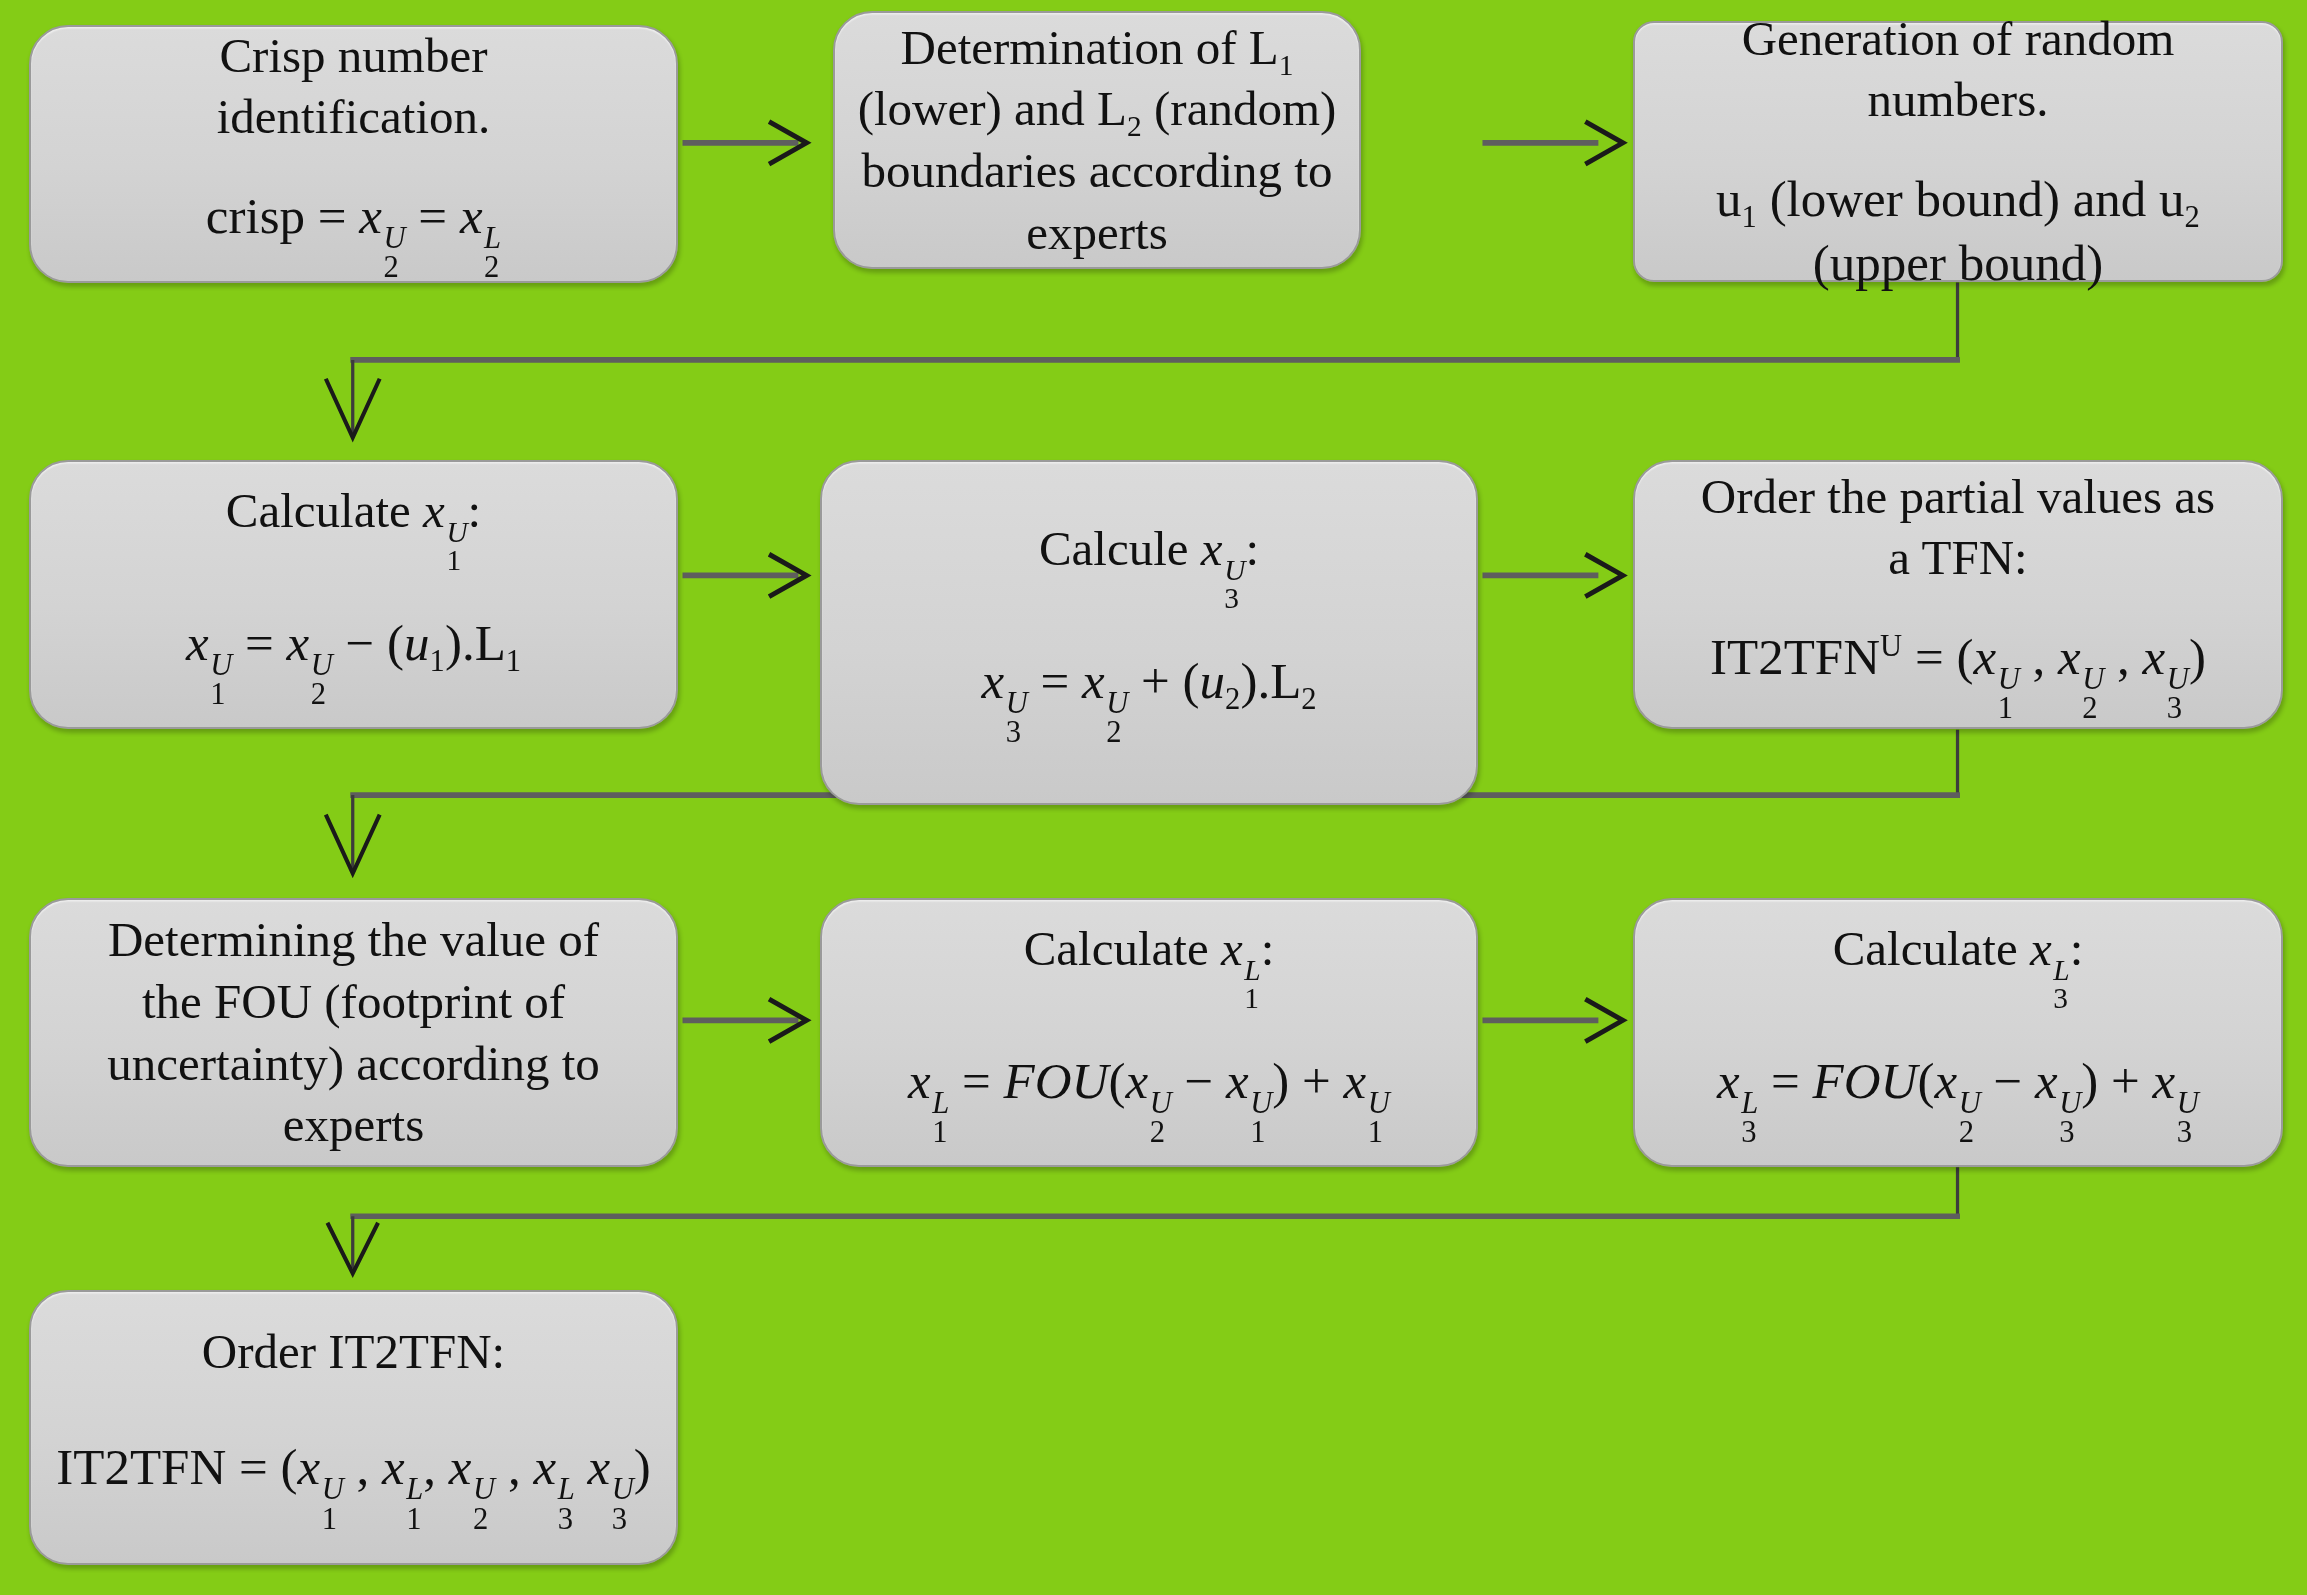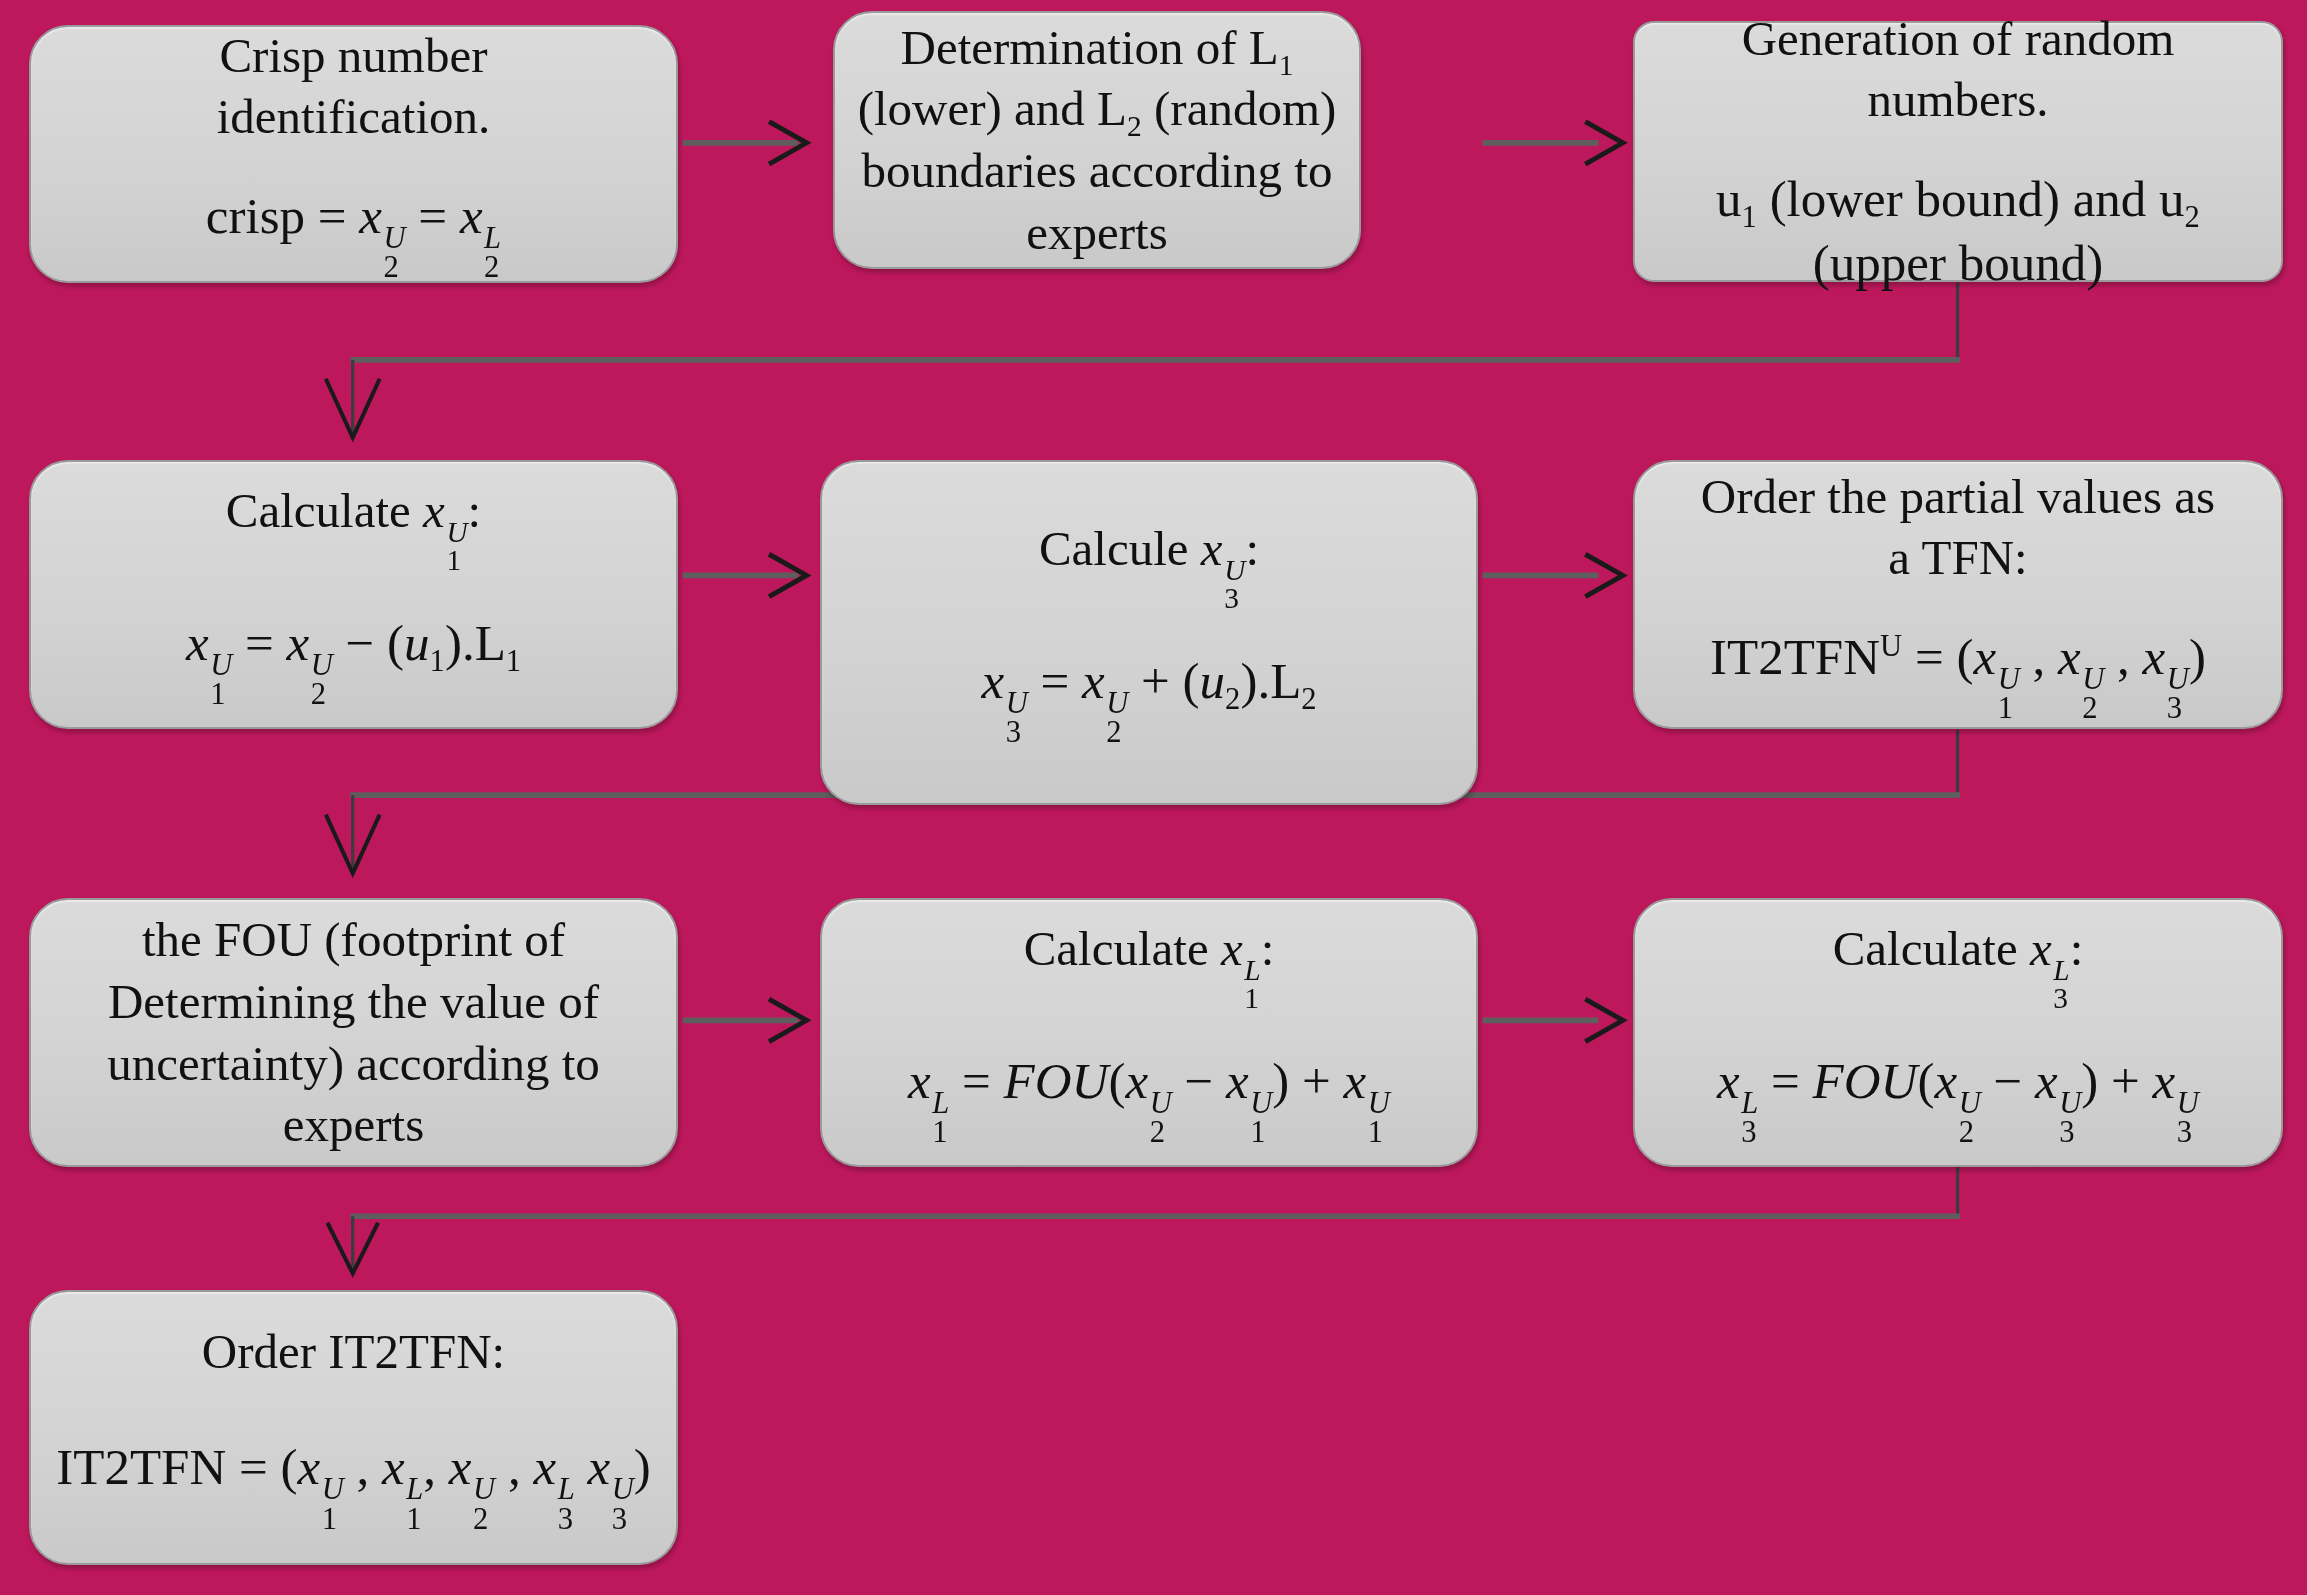--- a/index.html
+++ b/index.html
@@ -1,19 +1,19 @@
 <!DOCTYPE html>
 <html style="font-size:13px"><head>
 <meta charset="utf-8">
 <style>
   html,body{margin:0;padding:0;background:#ffffff;}
   .canvas{
     position:relative;
     width:2307px;height:1595px;
-    background:#be185d;
+    background:#84cc16;
     font-family:"Liberation Serif","DejaVu Serif",serif;
     color:#111111;
     overflow:hidden;
   }
   .wires{position:absolute;left:0;top:0;z-index:0;}
   .box{
     position:absolute;z-index:1;
     display:flex;flex-direction:column;justify-content:center;align-items:center;
     text-align:center;
     box-sizing:border-box;
@@ -172,22 +172,22 @@
             <span class="sb">2</span>
           </span><span> , </span><span class="it">x</span><span class="ss">
             <span class="sp">U</span>
             <span class="sb">3</span>
           </span><span>)</span></div>
       </div>
   </div>
 
   <div class="box" id="b7">
     <div class="bt">
+        <div class="tline"><span>Determining the value of</span></div>
         <div class="tline"><span>the FOU (footprint of</span></div>
-        <div class="tline"><span>Determining the value of</span></div>
         <div class="tline"><span>uncertainty) according to</span></div>
         <div class="tline"><span>experts</span></div>
       </div>
 
   </div>
 
   <div class="box" id="b8">
     <div class="bt">
         <div class="tline"><span>Calculate </span><span class="it">x</span><span class="ss">
             <span class="sp">L</span>

